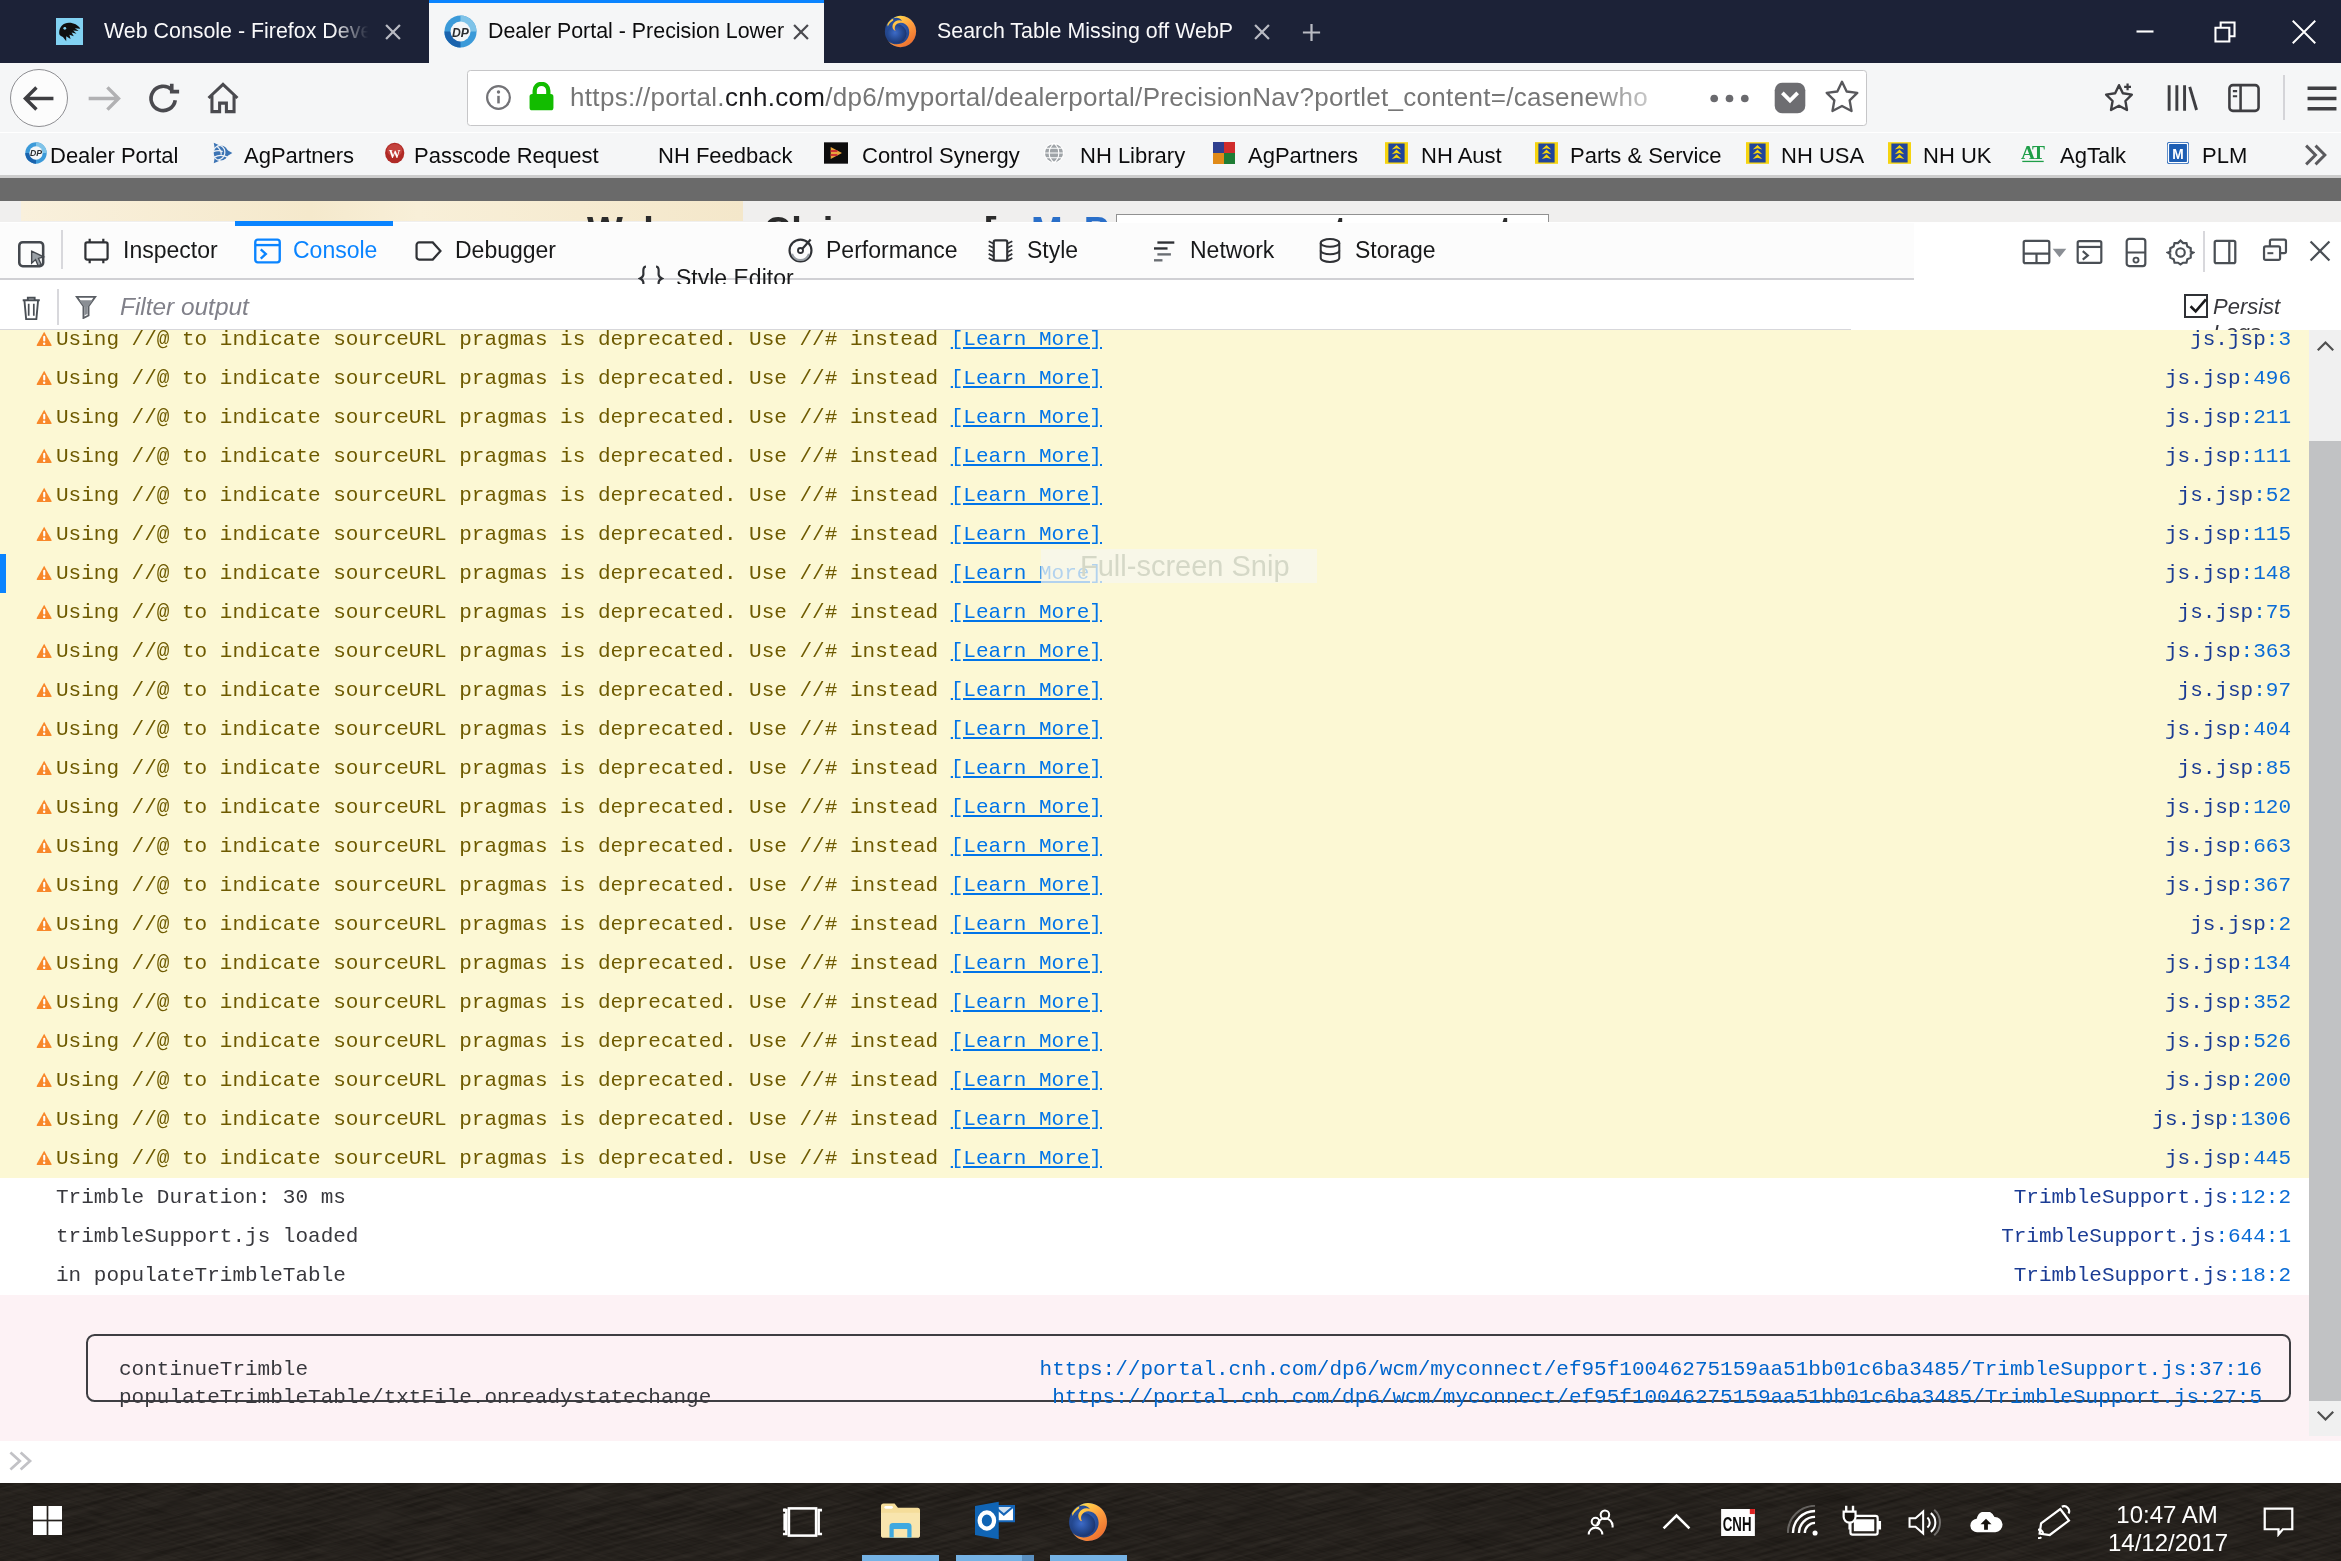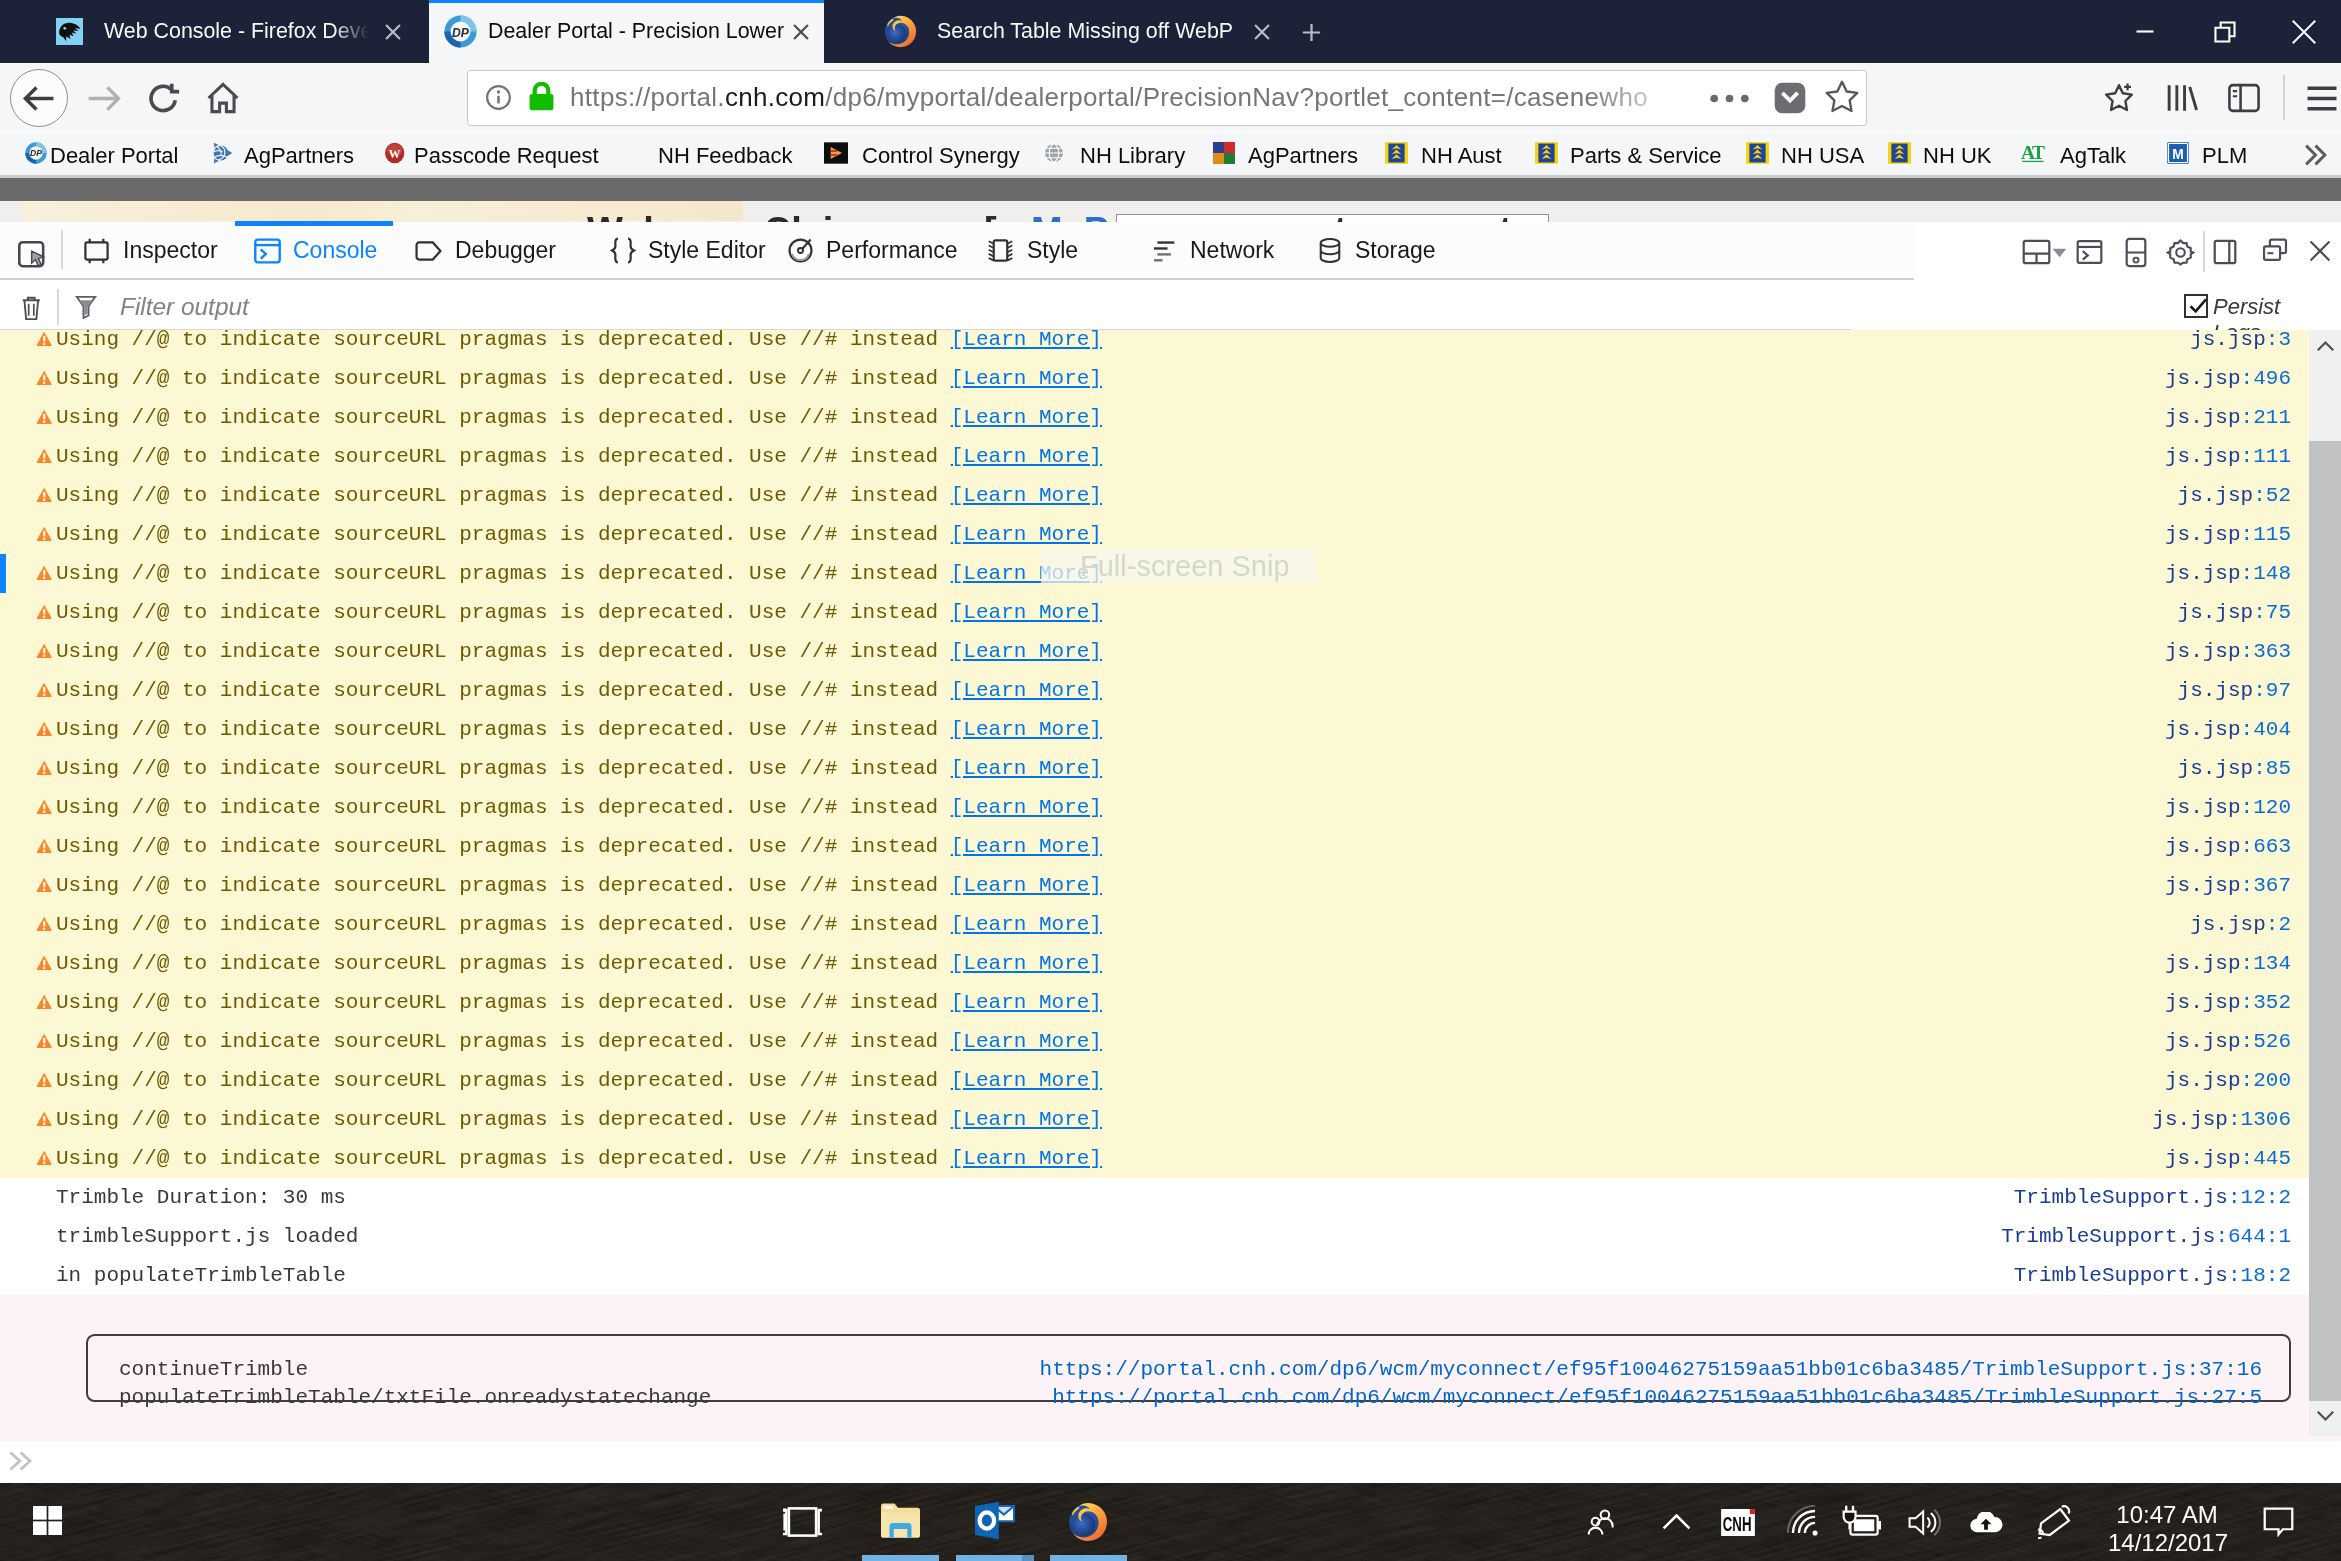--- a/index.html
+++ b/index.html
@@ -291,21 +291,21 @@
         <path d="M8 13 L14 18.5 L8 24" fill="none" stroke="#0a84ff" stroke-width="2.8"></path>
       </svg>
     <span>Console</span>
   </div>
   <div class="dttab" style="left:414px;">
     <svg width="29" height="26" viewBox="0 0 34 30">
         <path d="M3 8 a3 3 0 0 1 3-3 H22 L31 15 L22 25 H6 a3 3 0 0 1-3-3 Z" fill="none" stroke="#2f3135" stroke-width="2.6"></path>
       </svg>
     <span>Debugger</span>
   </div>
-  <div class="dttab" style="left:610px;">
+  <div class="dttab" style="left:638px;margin-top:28px;">
     <svg width="26" height="27" viewBox="0 0 30 32">
         <path d="M9 2 C5 2 6 8 6 11 C6 14 4 15 2 16 C4 17 6 18 6 21 C6 24 5 30 9 30 M21 2 C25 2 24 8 24 11 C24 14 26 15 28 16 C26 17 24 18 24 21 C24 24 25 30 21 30" fill="none" stroke="#2f3135" stroke-width="2.6"></path>
       </svg>
     <span>Style Editor</span>
   </div>
   <div class="dttab" style="left:787px;">
     <svg width="27" height="27" viewBox="0 0 32 32">
         <circle cx="16" cy="16" r="13" fill="none" stroke="#2f3135" stroke-width="2.6"></circle>
         <circle cx="16" cy="16" r="3" fill="none" stroke="#2f3135" stroke-width="2.2"></circle>
         <path d="M18.5 13.5 L28 3" stroke="#2f3135" stroke-width="2.6"></path>

